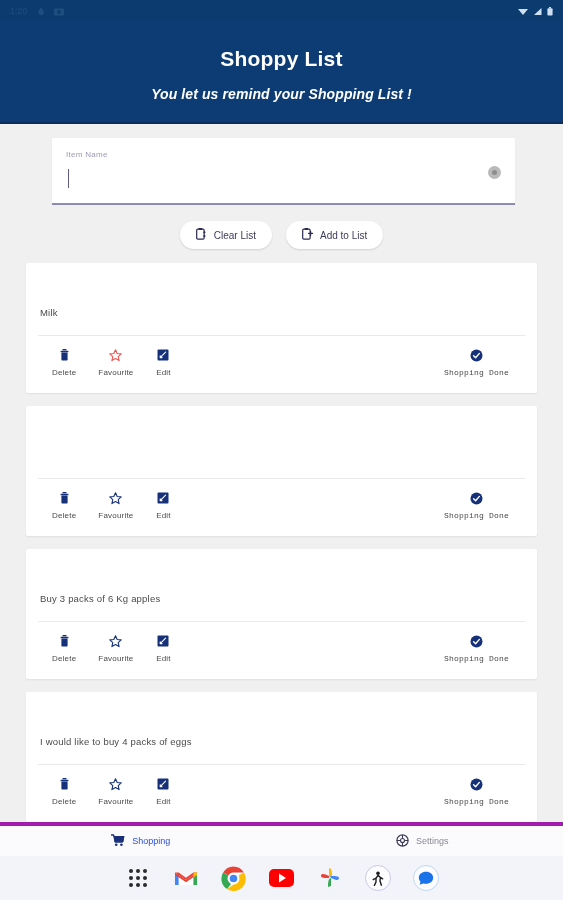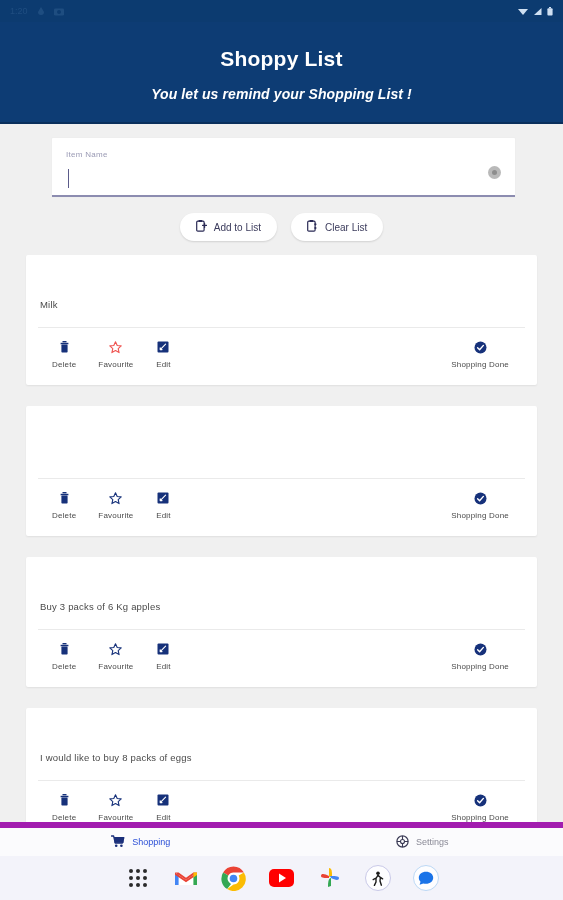--- a/index.html
+++ b/index.html
@@ -64,21 +64,21 @@
   .actions { display: flex; justify-content: center; gap: 14px; margin-top: 16px; }
   .pill {
     background: #ffffff; border-radius: 18px; border: none;
     padding: 7px 16px; display: flex; align-items: center; gap: 7px;
     font-size: 10px; color: #3b3b5c; font-family: inherit;
     box-shadow: 0 1px 2px rgba(0,0,0,.13);
   }
   .pill svg { flex: none; }
 
   
-  .list { margin-top: 14px; display: flex; flex-direction: column; gap: 21px; padding: 0 26px; }
+  .list { margin-top: 14px; display: flex; flex-direction: column; gap: 13px; padding: 0 26px; }
   .item-card {
     background: #ffffff; border-radius: 2px; height: 130px;
     display: flex; flex-direction: column; justify-content: flex-end;
     padding: 0 14px 0 14px;
     box-shadow: 0 1px 2px rgba(0,0,0,.07);
   }
   .item-name {
     font-size: 9.5px; color: #4a4a4a; letter-spacing: .2px;
     padding-bottom: 17px;
   }
@@ -86,25 +86,25 @@
   .item-actions {
     display: flex; align-items: flex-start; justify-content: space-between;
     padding: 12px 0 16px 0;
   }
   .act-group { display: flex; gap: 22px; padding-left: 12px; }
   .act {
     display: flex; flex-direction: column; align-items: center; gap: 6px;
     font-size: 8px; color: #4a4a4a; letter-spacing: .2px; min-width: 16px;
   }
   .act .glyph { height: 14px; display: flex; align-items: center; justify-content: center; }
-  .act-done { padding-right: 14px; }
+  .act-done { padding-right: 14px; font-family: Liberation Mono, monospace; }
 
   
   .bottom-nav {
-    background: #fbfbfd; border-top: 6px solid #a21caf;
+    background: #fbfbfd; border-top: 4px solid #a21caf;
     height: 34px; display: flex; align-items: center; flex: none;
   }
   .nav-item {
     flex: 1; display: flex; align-items: center; justify-content: center; gap: 7px;
     font-size: 9px;
   }
   .nav-item.active { color: #2b4fd6; }
   .nav-item.inactive { color: #8a8a96; }
 
   
@@ -176,35 +176,35 @@
       <div class="clear-icon"></div>
       <div class="input-underline"></div>
     </div>
 
     <div class="actions">
       <button class="pill">
         <span>
           <svg width="11" height="12" viewBox="0 0 11 12">
             <rect x="0.7" y="1.2" width="7.4" height="10" rx="1.1" fill="none" stroke="#2a2a55" stroke-width="1.2"></rect>
             <rect x="2.6" y="0" width="3.6" height="2" rx="0.6" fill="#2a2a55"></rect>
-            <path d="M8.6 3.4 v4 M6.6 5.4 h4" stroke="#2a2a55" stroke-width="1.2" stroke-linecap="round"></path>
+            <circle cx="8.4" cy="4.3" r="1.1" fill="#2a2a55"></circle>
+            <circle cx="8.4" cy="8" r="1.1" fill="#2a2a55"></circle>
           </svg>
         </span>
-        <span>Add to List</span>
+        <span>Clear List</span>
       </button>
       <button class="pill">
         <span>
           <svg width="11" height="12" viewBox="0 0 11 12">
             <rect x="0.7" y="1.2" width="7.4" height="10" rx="1.1" fill="none" stroke="#2a2a55" stroke-width="1.2"></rect>
             <rect x="2.6" y="0" width="3.6" height="2" rx="0.6" fill="#2a2a55"></rect>
-            <circle cx="8.4" cy="4.3" r="1.1" fill="#2a2a55"></circle>
-            <circle cx="8.4" cy="8" r="1.1" fill="#2a2a55"></circle>
+            <path d="M8.6 3.4 v4 M6.6 5.4 h4" stroke="#2a2a55" stroke-width="1.2" stroke-linecap="round"></path>
           </svg>
         </span>
-        <span>Clear List</span>
+        <span>Add to List</span>
       </button>
     </div>
 
     <div class="list">
 
       <div class="item-card">
         <div class="item-name">Milk</div>
         <div class="item-divider"></div>
         <div class="item-actions">
           <div class="act-group">
@@ -331,21 +331,21 @@
                   <circle cx="6.5" cy="6.5" r="6" fill="#16317a"></circle>
                   <path d="M3.6 6.7 L5.6 8.7 L9.4 4.4" stroke="#ffffff" stroke-width="1.4" fill="none" stroke-linecap="round" stroke-linejoin="round"></path>
                 </svg>
             </span>
             <span>Shopping Done</span>
           </div>
         </div>
       </div>
 
       <div class="item-card">
-        <div class="item-name">I would like to buy 8 packs of eggs</div>
+        <div class="item-name">I would like to buy 4 packs of eggs</div>
         <div class="item-divider"></div>
         <div class="item-actions">
           <div class="act-group">
             <div class="act">
               <span class="glyph">
                 <svg width="9" height="12" viewBox="0 0 9 12">
                     <rect x="2.5" y="0" width="4" height="1.4" fill="#16317a"></rect>
                     <rect x="0.6" y="1.8" width="7.8" height="1.5" fill="#16317a"></rect>
                     <rect x="1.4" y="3.6" width="6.2" height="8" rx="0.8" fill="#16317a"></rect>
                   </svg>

